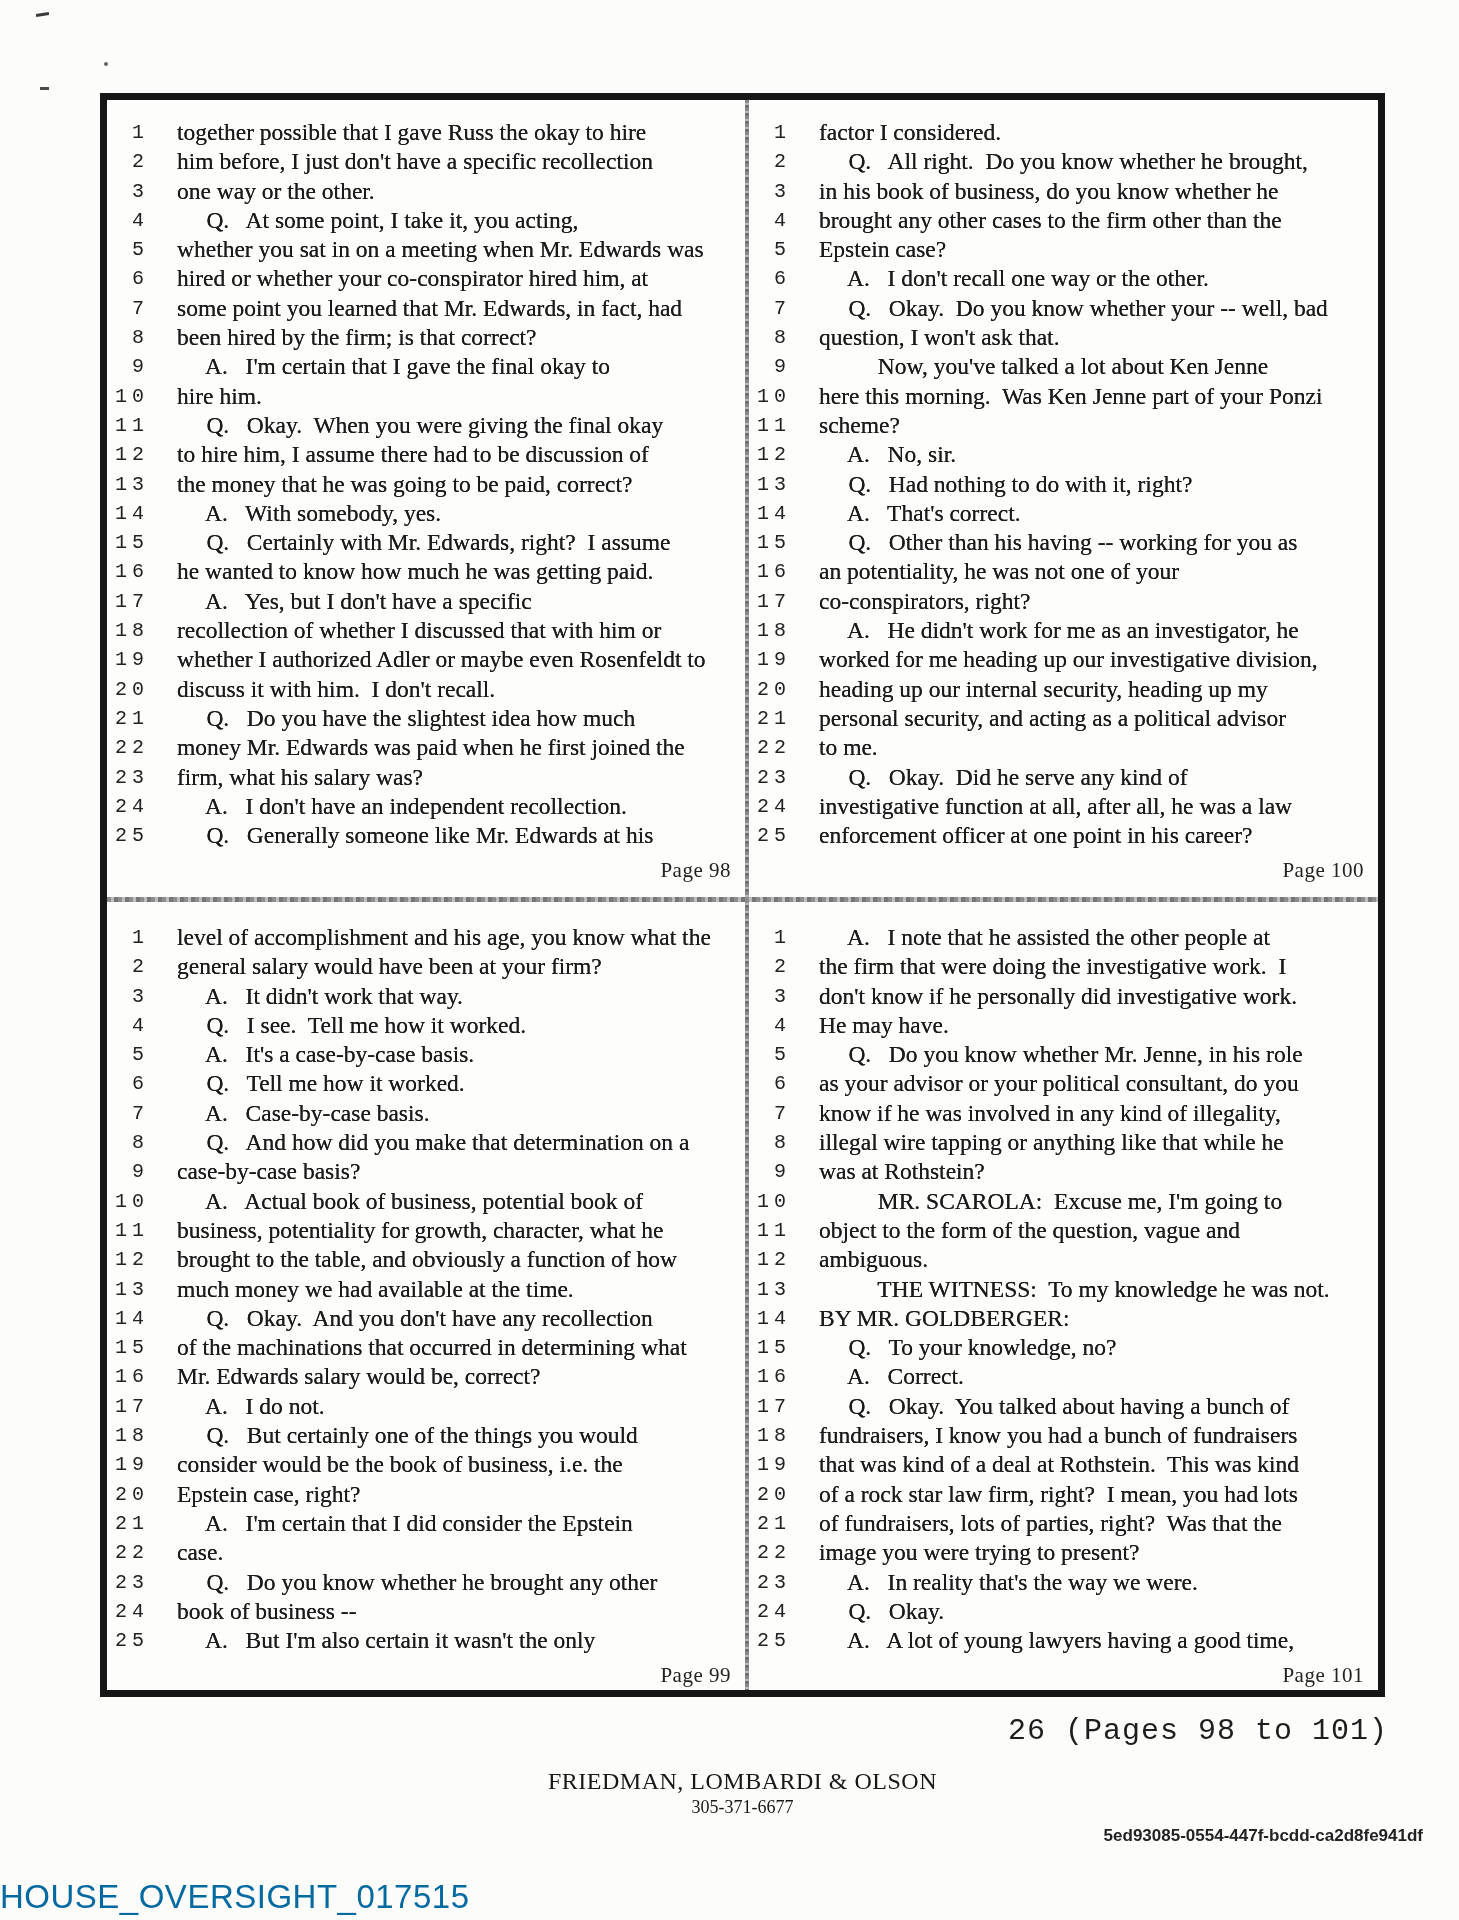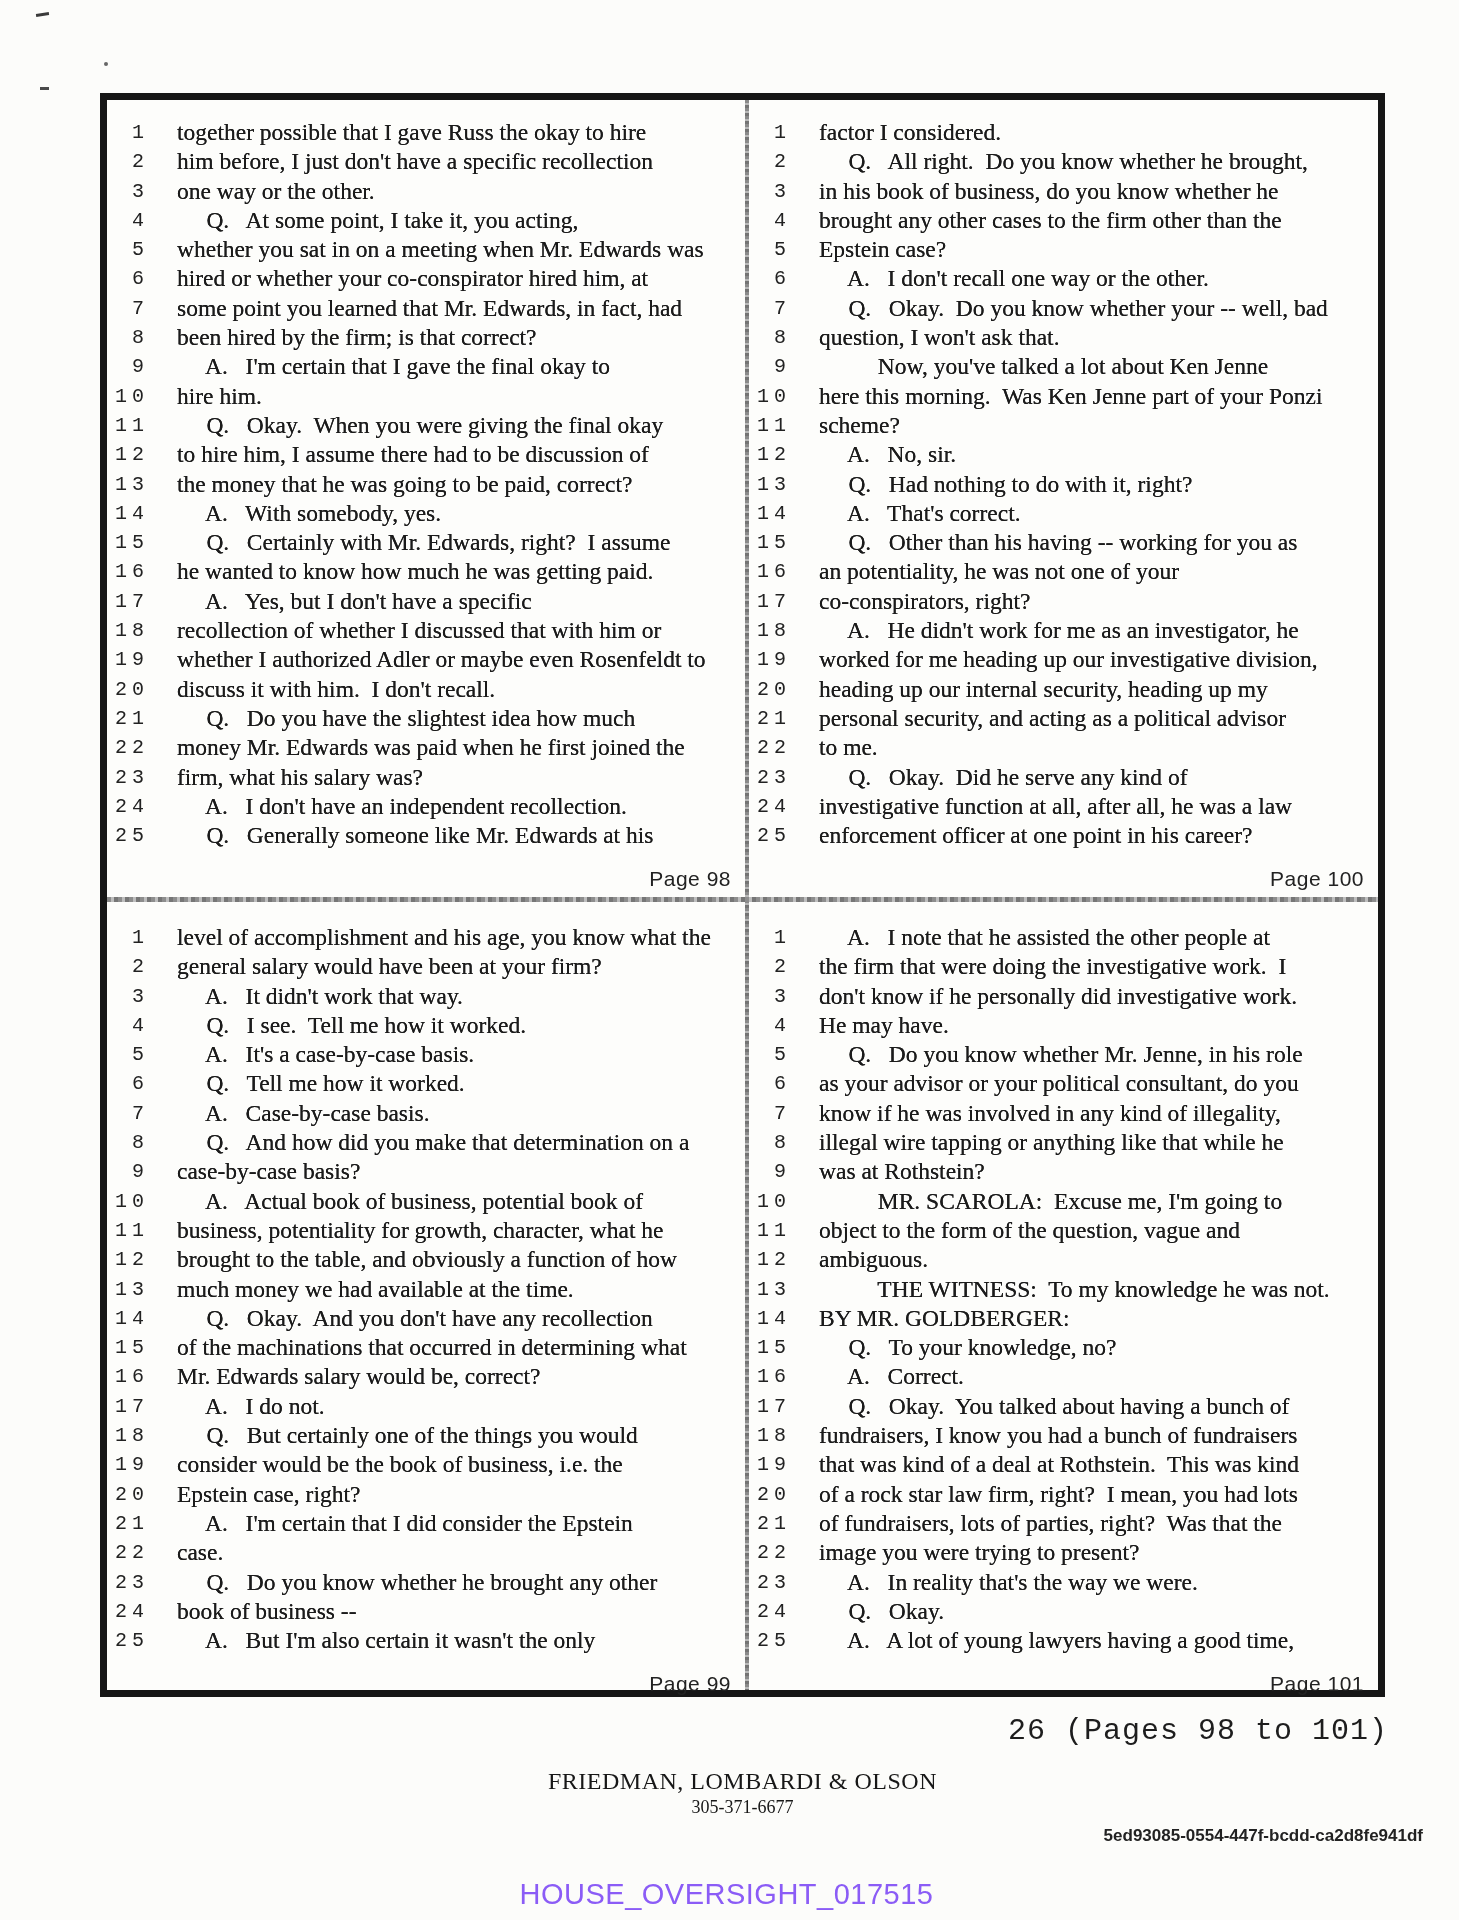--- a/index.html
+++ b/index.html
@@ -29,43 +29,43 @@
   .q-bl{left:0;top:823px;width:634px;}
   .q-br{left:642px;top:823px;width:625px;}
   .row{height:29.3px;line-height:29.3px;display:flex;white-space:pre;}
   .num{
     font-family:"Liberation Mono", monospace;
     font-size:20px;letter-spacing:5px;color:#222;
     flex:0 0 42px;width:42px;text-align:right;
   }
   .txt{font-size:23.5px;margin-left:28px;text-shadow:0 0 0.4px #222;}
   .plabel{
-    font-family:Liberation Sans, sans-serif;
+    font-family:Liberation Serif, serif;
     font-size:21px;letter-spacing:0.5px;color:#222;
-    text-align:right;padding-right:10px;margin-top:17px;
+    text-align:right;padding-right:10px;margin-top:8px;
   }
   .footer-pageinfo{
     position:absolute;top:1714px;left:0;width:1388px;text-align:right;
     font-family:"Liberation Mono", monospace;font-size:30px;color:#1d1d1d;letter-spacing:1px;
   }
   .footer-firm{
     position:absolute;top:1768px;left:100px;width:1285px;text-align:center;
     font-size:24px;letter-spacing:0.5px;color:#171717;
   }
   .footer-phone{
     position:absolute;top:1797px;left:100px;width:1285px;text-align:center;
     font-size:18px;color:#171717;
   }
   .footer-hash{
     position:absolute;top:1826px;left:0;width:1423px;text-align:right;
     font-family:"Liberation Sans", sans-serif;font-weight:bold;font-size:17px;color:#222;
   }
   .footer-stamp{
-    position:absolute;top:1878px;left:0;width:1453px;text-align:center;
-    font-family:"Liberation Sans", sans-serif;font-size:29px;color:#8b5cf6;letter-spacing:0.5px;
+    position:absolute;top:1878px;left:0;width:1453px;text-align:left;
+    font-family:"Liberation Sans", sans-serif;font-size:33px;color:#0369a1;letter-spacing:0.5px;
   }
   .artifact{position:absolute;}
   .a1{left:36px;top:13px;width:13px;height:3px;background:#3a3a3a;transform:rotate(-8deg);}
   .a2{left:104px;top:62px;width:4px;height:4px;background:#666;border-radius:50%;}
   .a3{left:40px;top:87px;width:9px;height:3px;background:#4a4a4a;}
   .a4{left:160px;top:670px;width:4px;height:4px;background:#3c3c3c;border-radius:50%;}
   .a5{left:186px;top:815px;width:9px;height:3px;background:#5a5a5a;}
   .a6{left:190px;top:846px;width:6px;height:4px;background:#5a5a5a;border-radius:40%;}
   .a7{left:332px;top:918px;width:4px;height:4px;background:#7a7a7a;border-radius:50%;}
 </style>

